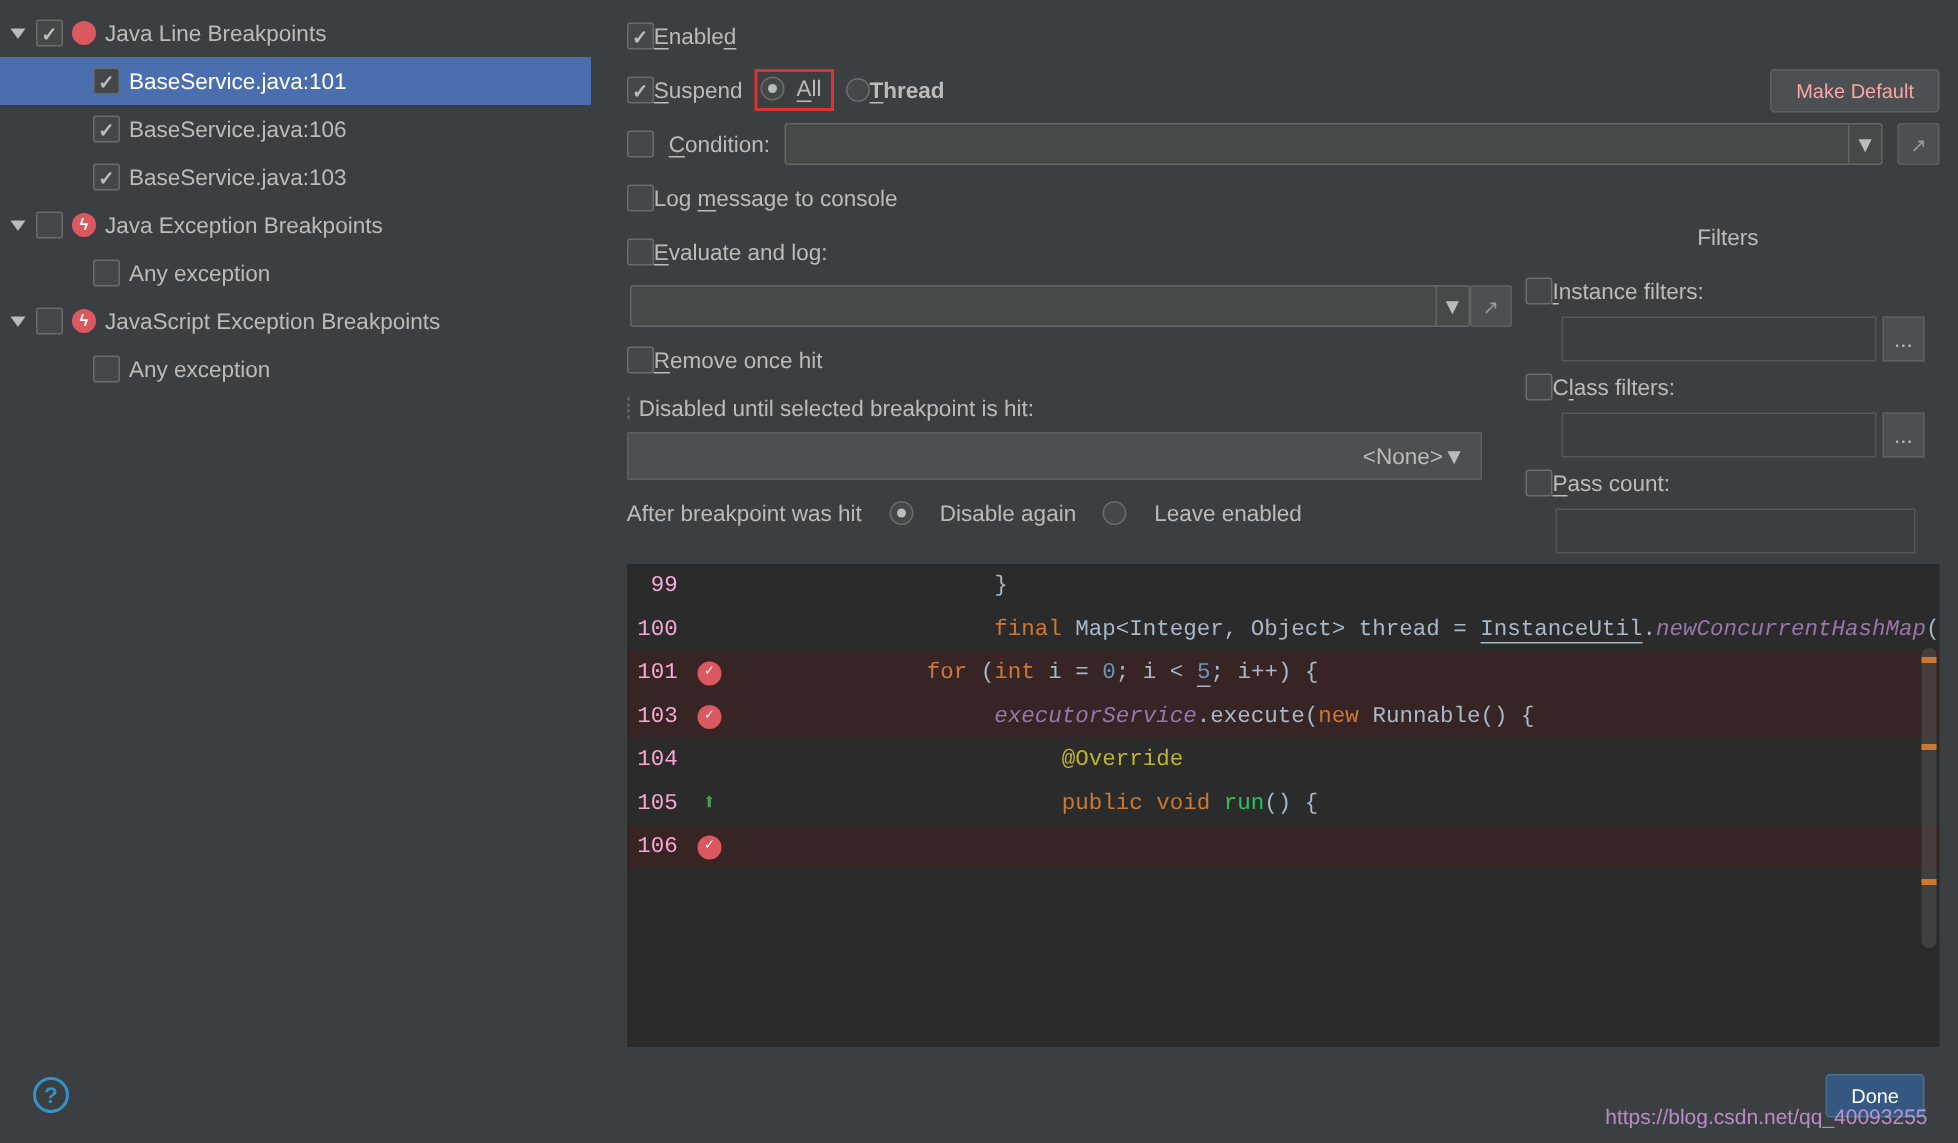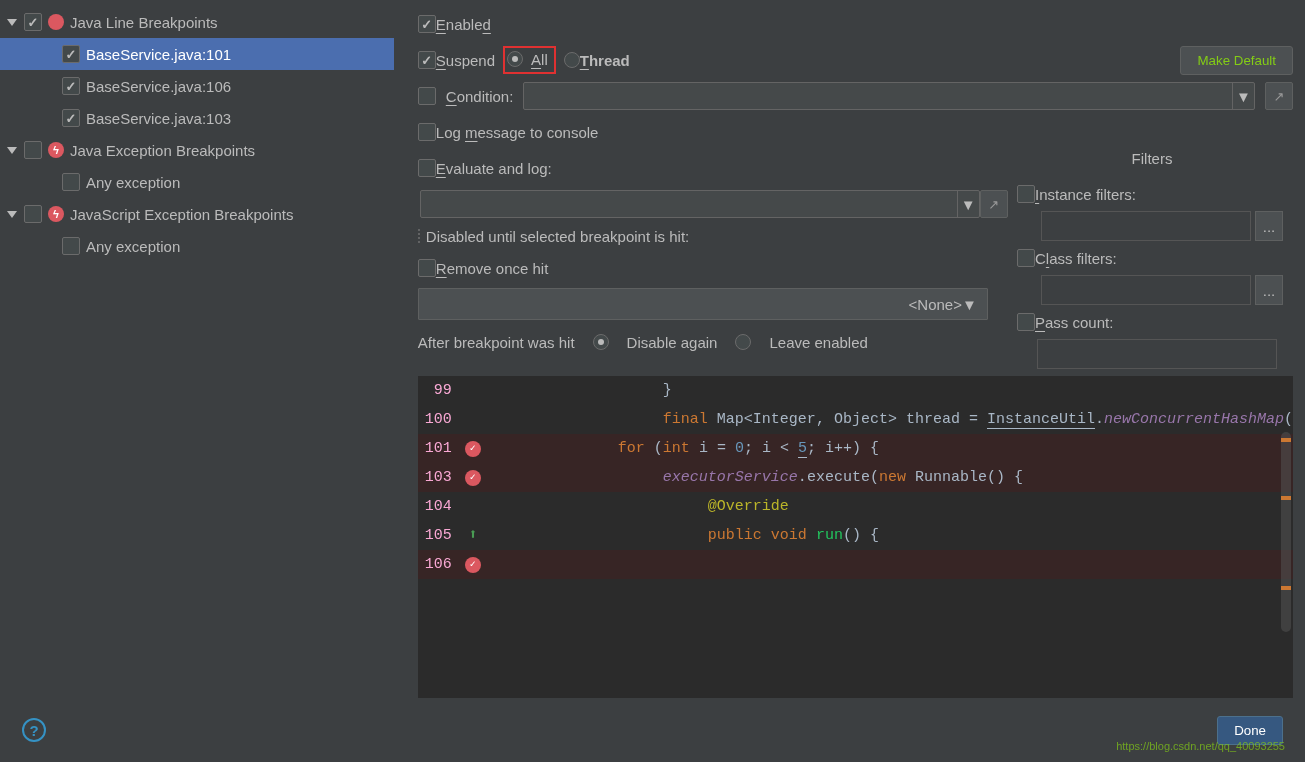--- a/index.html
+++ b/index.html
@@ -16,21 +16,21 @@
 .tri svg { fill: #bbbbbb; }
 .chk { width: 18px; height: 18px; border: 1px solid #6b6b6b; background: #43494a; display: inline-flex; align-items: center; justify-content: center; border-radius: 2px; }
 .chk.checked::after { content: "✓"; color: #bbb; font-size: 13px; font-weight: bold; }
 .bp-icon { width: 16px; height: 16px; border-radius: 50%; background: #db5860; display: inline-block; }
 .exc-icon { width: 16px; height: 16px; border-radius: 50%; background: #db5860; display: inline-flex; align-items: center; justify-content: center; color: #fff; font-size: 11px; font-weight: bold; }
 
 
 .opt-row { display: flex; align-items: center; height: 36px; }
 .radio { width: 16px; height: 16px; border-radius: 50%; border: 1px solid #6b6b6b; background: #43494a; display: inline-flex; align-items: center; justify-content: center; }
 .radio.on::after { content: ""; width: 6px; height: 6px; border-radius: 50%; background: #bbb; }
-.btn { background: #4c5052; border: 1px solid #5e6060; color: #84cc16; padding: 6px 16px; border-radius: 3px; }
+.btn { background: #4c5052; border: 1px solid #5e6060; color: #fca5a5; padding: 6px 16px; border-radius: 3px; }
 .btn.primary { background: #365880; border-color: #4c708c; color: #fff; }
 .input-wide { background: #45494a; border: 1px solid #646464; height: 28px; flex: 1; border-radius: 2px; }
 .icon-btn { width: 28px; height: 28px; background: #4c5052; border: 1px solid #5e6060; border-radius: 2px; display: inline-flex; align-items: center; justify-content: center; color: #999; font-size: 13px; }
 .select { background: #4c5052; border: 1px solid #5e6060; height: 32px; display: flex; align-items: center; padding: 0 10px; border-radius: 1px; justify-content: flex-end; }
 .und { text-decoration: underline; text-underline-offset: 3px; }
 .red-box { border: 2px solid #e03131; padding: 0 6px 2px 2px; display: flex; align-items: center; gap: 8px; height: 28px; }
 .filters { position: absolute; right: 18px; top: 150px; width: 270px; }
 .filters h { display: block; text-align: center; margin-bottom: 12px; }
 .filter-input { background: #3c3f41; border: 1px solid #555; height: 30px; width: 210px; }
 .dots-btn { width: 28px; height: 30px; background: #4c5052; border: 1px solid #5e6060; display: inline-flex; align-items: center; justify-content: center; }
@@ -47,21 +47,21 @@
 .kw { color: #cc7832; } .num { color: #6897bb; } .ann { color: #bbb529; } .fn { color: #22c55e; } .it { color: #9876aa; font-style: italic; }
 .cund { border-bottom: 1px solid #a9b7c6; }
 .hl { color: #a9b7c6; }
 .line-bp { background: rgba(61,36,36,.7); }
 .scrollbar { position: absolute; right: 0; top: 0; bottom: 0; width: 14px; }
 .scrollbar .bar { position: absolute; right: 2px; top: 56px; width: 10px; height: 200px; background: #555; border-radius: 5px; opacity: .5; }
 .scrollbar .mark { position: absolute; right: 2px; width: 10px; height: 4px; background: #cc7832; }
 
 .footer { position: absolute; bottom: 0; left: 0; right: 0; height: 64px; display: flex; align-items: center; justify-content: space-between; padding: 0 22px; background: #3c3f41; }
 .help { width: 24px; height: 24px; border-radius: 50%; border: 2px solid #3592c4; color: #3592c4; display: flex; align-items: center; justify-content: center; font-weight: bold; }
-.watermark { position: absolute; right: 20px; bottom: 10px; color: #84cc16; font-size: 11px; opacity: .7; margin-left: 25px; }
+.watermark { position: absolute; right: 20px; bottom: 10px; color: #f0abfc; font-size: 14px; opacity: .7; margin-left: 25px; }
 
 .main-form { position: relative; }
 .dd-arrow { width: 22px; height: 26px; border-left: 1px solid #646464; display: inline-flex; align-items: center; justify-content: center; }
 </style>
 </head>
 <body>
 
 <div class="root">
 
   <div class="left">
@@ -160,32 +160,32 @@
         <div class="opt-row">
           <span class="chk"></span>
           <span><span class="und">E</span>valuate and log:</span>
         </div>
         <div class="opt-row" style="padding-left:2px;">
           <div class="input-wide" style="display:flex;align-items:center;justify-content:flex-end;">
             <span class="dd-arrow">▼</span>
           </div>
           <span class="icon-btn">↗</span>
         </div>
-        <div class="opt-row" style="height:28px;">
-          <span class="grip">
-              <i></i>
-              <i></i>
-              <i></i>
-              <i></i>
-            </span>
-          <span>Disabled until selected breakpoint is hit:</span>
-        </div>
         <div class="opt-row">
           <span class="chk"></span>
           <span><span class="und">R</span>emove once hit</span>
+        </div>
+        <div class="opt-row" style="height:28px;">
+          <span class="grip">
+              <i></i>
+              <i></i>
+              <i></i>
+              <i></i>
+            </span>
+          <span>Disabled until selected breakpoint is hit:</span>
         </div>
         <div class="select" style="width:570px;margin:2px 0;">
           <span>&lt;None&gt;</span>
           <span>▼</span>
         </div>
         <div class="opt-row" style="gap:18px; margin-top:4px;">
           <span>After breakpoint was hit</span>
           <span class="radio on"></span>
           <span>Disable again</span>
           <span class="radio"></span>

